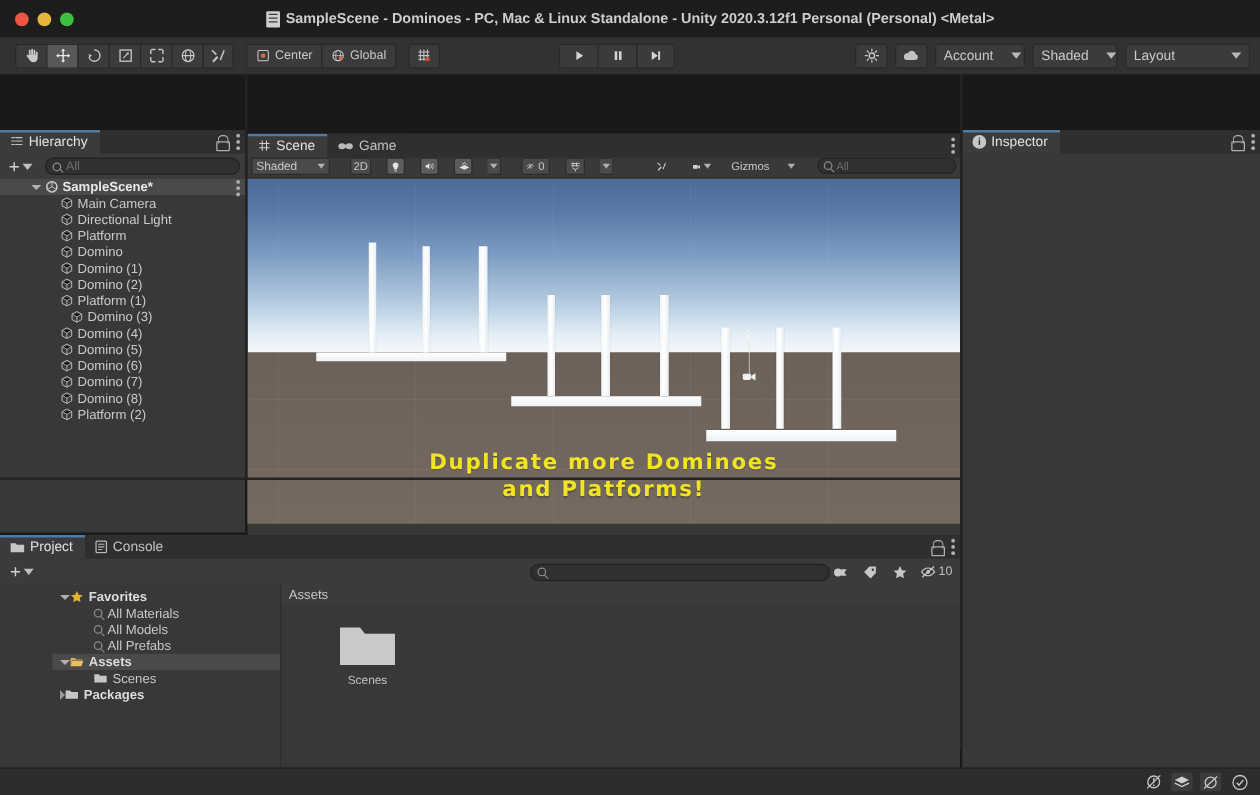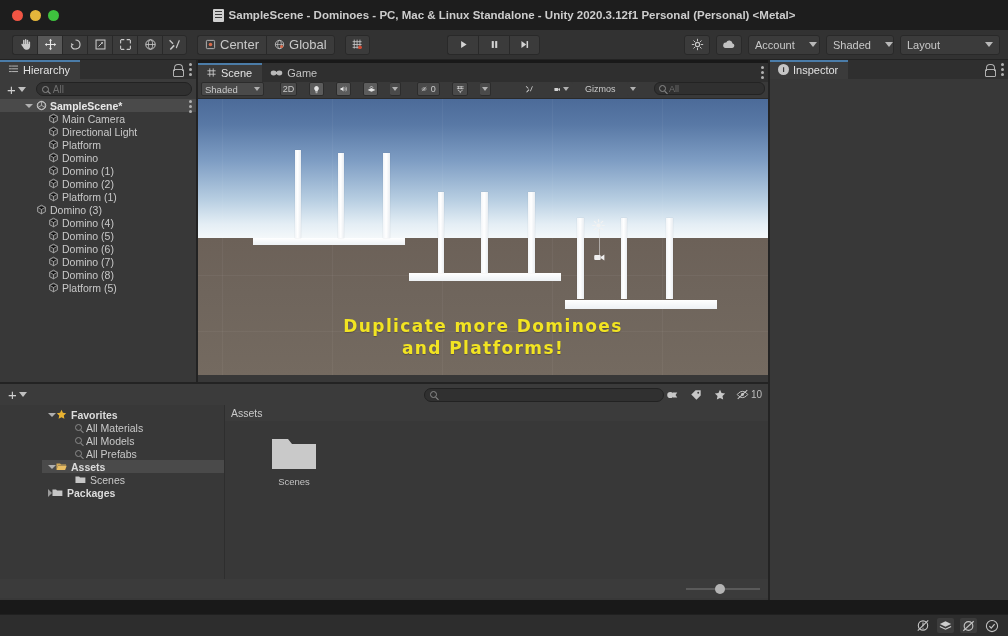--- a/index.html
+++ b/index.html
@@ -50,21 +50,21 @@
   }
   .tbtn:first-child { border-radius:3px 0 0 3px; }
   .tbtn:last-child { border-radius:0 3px 3px 0; border-right:1px solid #292929; }
   .tbtn.sel { background:#585858; }
   .tbtn.solo { border-radius:3px; border-right:1px solid #292929; }
   .tbtn svg { display:block; }
 
   .pivotgrp { display:flex; margin-left:10px; }
   .pvbtn {
     height:20px; padding:0 7px; display:flex; align-items:center; gap:4px;
-    background:#3b3b3b; border:1px solid #292929; color:#c9c9c9; font-size:13px;
+    background:#3b3b3b; border:1px solid #292929; color:#c9c9c9; font-size:10px;
   }
   .pvbtn:first-child { border-radius:3px 0 0 3px; border-right:none;}
   .pvbtn:last-child { border-radius:0 3px 3px 0; }
 
   .playgrp { position:absolute; left:447px; display:flex; }
   .pbtn {
     width:31px; height:20px; display:flex; align-items:center; justify-content:center;
     background:#3b3b3b; border:1px solid #292929; border-right:none;
   }
   .pbtn:first-child { border-radius:3px 0 0 3px; }
@@ -77,21 +77,21 @@
   }
   .rdd {
     height:20px; background:#3b3b3b; border:1px solid #292929; border-radius:3px;
     display:flex; align-items:center; justify-content:space-between;
     color:#c9c9c9; font-size:11px; padding:0 6px;
   }
   .rdd .cap { margin-right:14px; }
   .caret { width:0;height:0;border-left:4px solid transparent;border-right:4px solid transparent;border-top:5px solid #b9b9b9; }
 
   
-  .panel { position:absolute; background:#383838; }
+  .panel { position:absolute; background:#383838;margin-top:44px; }
   .ptabbar { height:19px; background:#2f2f2f; display:flex; align-items:stretch; position:relative; }
   .ptab {
     display:flex; align-items:center; gap:4px; padding:0 10px 0 8px;
     font-size:11px; color:#c2c2c2; background:#2f2f2f;
   }
   .ptab.active { background:#3b3b3b; color:#e2e2e2; }
   .ptab.accent { box-shadow: inset 0 2px 0 #4b7ca8; }
   .ptabright { position:absolute; right:4px; top:0; height:19px; display:flex; align-items:center; gap:7px; }
 
   .lockico { width:9px; height:11px; position:relative; }
@@ -430,21 +430,21 @@
           </svg>
           <span>Domino (2)</span>
         </div>
         <div class="hrow" style="padding-left: 48px;">
           <svg class="cubeico" viewBox="0 0 16 16">
             <path d="M8 1.8l5.6 3v6.4L8 14.2l-5.6-3V4.8z" stroke="#c4c4c4" stroke-width="1.1" fill="none"></path>
             <path d="M2.4 4.8L8 7.9l5.6-3.1M8 7.9v6.3" stroke="#c4c4c4" stroke-width="1"></path>
           </svg>
           <span>Platform (1)</span>
         </div>
-        <div class="hrow" style="padding-left: 36px;">
+        <div class="hrow" style="padding-left: 56px;">
           <svg class="cubeico" viewBox="0 0 16 16">
             <path d="M8 1.8l5.6 3v6.4L8 14.2l-5.6-3V4.8z" stroke="#c4c4c4" stroke-width="1.1" fill="none"></path>
             <path d="M2.4 4.8L8 7.9l5.6-3.1M8 7.9v6.3" stroke="#c4c4c4" stroke-width="1"></path>
           </svg>
           <span>Domino (3)</span>
         </div>
         <div class="hrow" style="padding-left: 48px;">
           <svg class="cubeico" viewBox="0 0 16 16">
             <path d="M8 1.8l5.6 3v6.4L8 14.2l-5.6-3V4.8z" stroke="#c4c4c4" stroke-width="1.1" fill="none"></path>
             <path d="M2.4 4.8L8 7.9l5.6-3.1M8 7.9v6.3" stroke="#c4c4c4" stroke-width="1"></path>
@@ -477,21 +477,21 @@
             <path d="M8 1.8l5.6 3v6.4L8 14.2l-5.6-3V4.8z" stroke="#c4c4c4" stroke-width="1.1" fill="none"></path>
             <path d="M2.4 4.8L8 7.9l5.6-3.1M8 7.9v6.3" stroke="#c4c4c4" stroke-width="1"></path>
           </svg>
           <span>Domino (8)</span>
         </div>
         <div class="hrow" style="padding-left: 48px;">
           <svg class="cubeico" viewBox="0 0 16 16">
             <path d="M8 1.8l5.6 3v6.4L8 14.2l-5.6-3V4.8z" stroke="#c4c4c4" stroke-width="1.1" fill="none"></path>
             <path d="M2.4 4.8L8 7.9l5.6-3.1M8 7.9v6.3" stroke="#c4c4c4" stroke-width="1"></path>
           </svg>
-          <span>Platform (5)</span>
+          <span>Platform (2)</span>
         </div>
       </div>
   </div>
 
   <div class="panel" id="sceneview">
     <div class="ptabbar">
       <div class="ptab active accent">
         <svg width="11" height="11" viewBox="0 0 16 16">
             <path d="M2 5.5h12M2 10.5h12M5.5 2v12M10.5 2v12" stroke="#d0d0d0" stroke-width="1.2"></path>
           </svg>
@@ -639,20 +639,43 @@
             <i></i>
             <i></i>
             <i></i>
           </span>
       </div>
     </div>
     <div class="inspbody"></div>
   </div>
 
   <div class="panel" id="project">
+    <div class="ptabbar">
+      <div class="ptab active accent">
+        <svg width="12" height="10" viewBox="0 0 14 11">
+            <path d="M.6 1.6h4.6l1.2 1.4h6.8v7H.6z" fill="#c6c6c6"></path>
+          </svg>
+        <span>Project</span>
+      </div>
+      <div class="ptab">
+        <svg width="10" height="11" viewBox="0 0 12 13">
+            <rect x="1" y="1" width="10" height="11" rx="1" stroke="#b9b9b9" stroke-width="1.2" fill="none"></rect>
+            <path d="M3 4h6M3 6.5h6M3 9h4" stroke="#b9b9b9" stroke-width="1"></path>
+          </svg>
+        <span>Console</span>
+      </div>
+      <div class="ptabright">
+        <span class="lockico"></span>
+        <span class="kebab">
+            <i></i>
+            <i></i>
+            <i></i>
+          </span>
+      </div>
+    </div>
 
     <div class="prsearchrow">
       <div class="plusbtn">
         <span class="plusglyph">+</span>
         <span class="caret" style="border-top-color:#c0c0c0"></span>
       </div>
       <div class="prsearch">
         <span class="srchglyph"></span>
       </div>
       <div class="prfilters">

